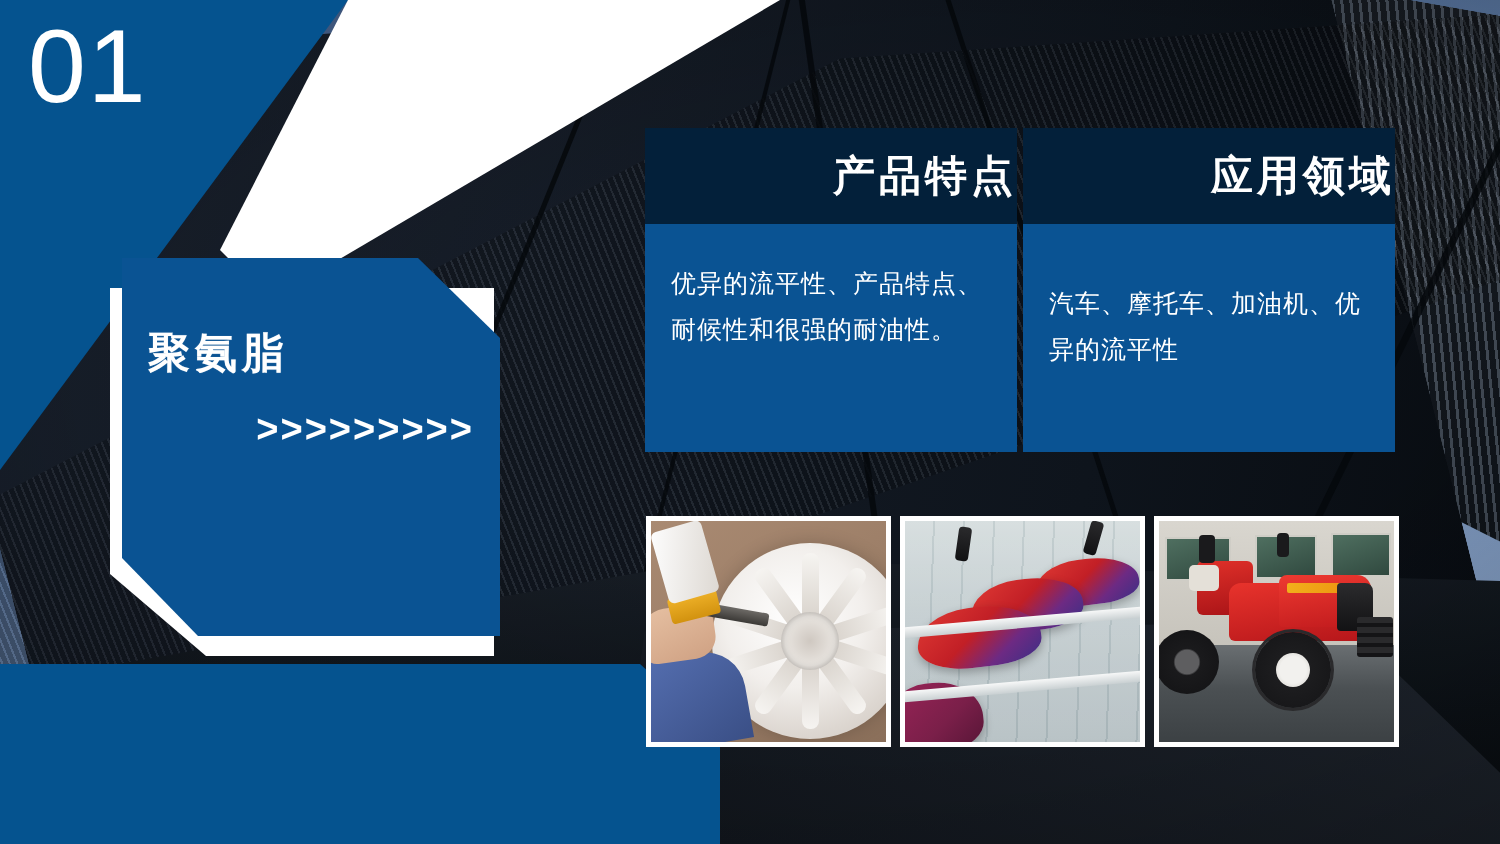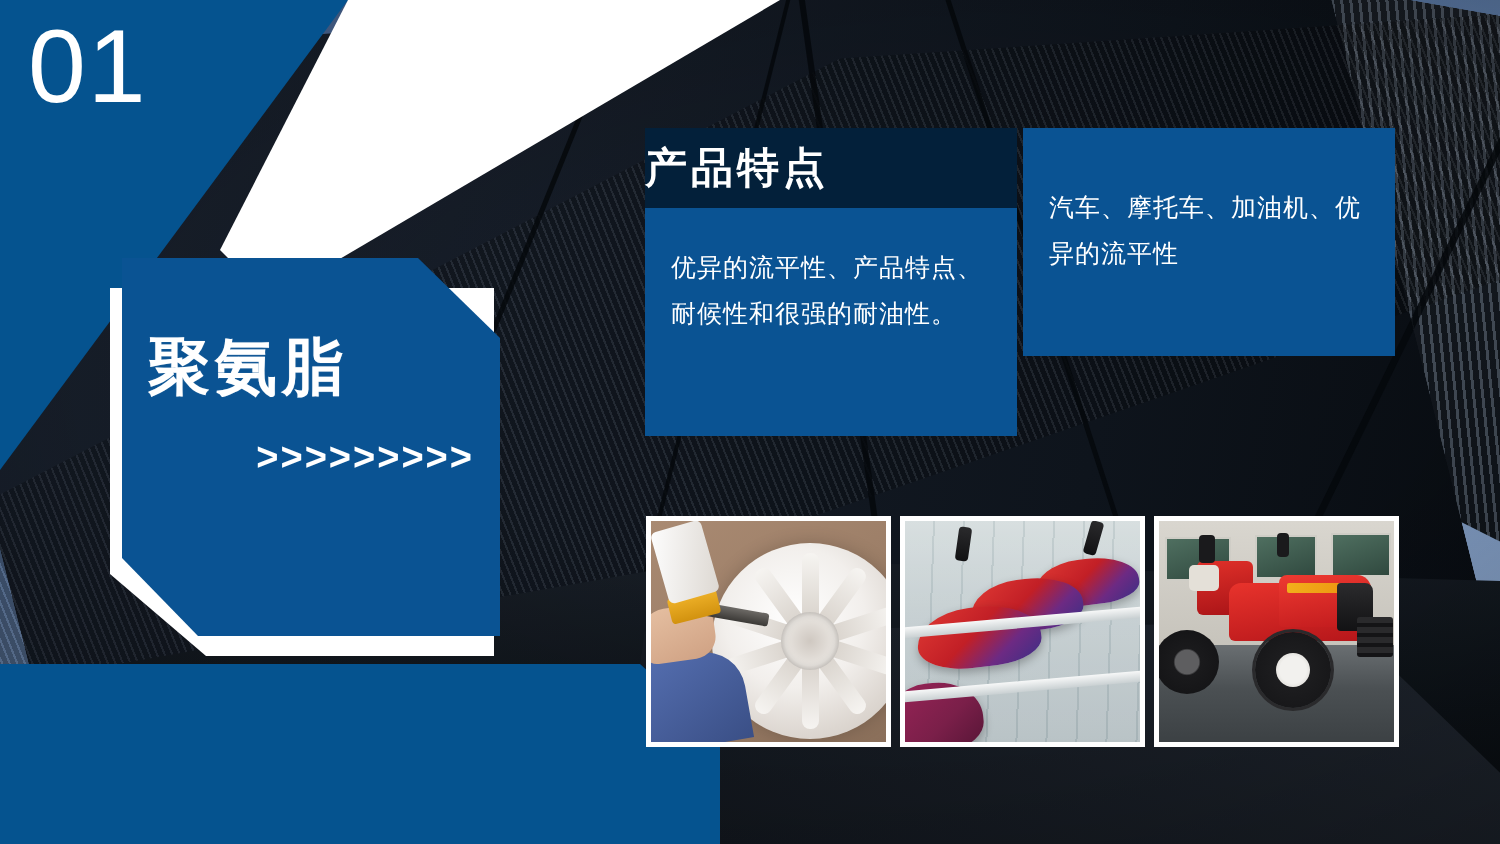--- a/index.html
+++ b/index.html
@@ -117,39 +117,39 @@
   }
   .title-card {
     position:absolute; left:122px; top:258px;
     width:378px; height:378px;
     background:#0a5393;
     clip-path:polygon(0 0, 296px 0, 378px 80px, 378px 378px, 76px 378px, 0 300px);
     padding:66px 0 0 0;
   }
   .title-line {
     color:#ffffff; font-weight:bold;
-    font-size:62px; line-height:1.38;
+    font-size:42px; line-height:1.38;
     letter-spacing:5px; text-align:left;
     padding-left:26px;
     font-family:"Liberation Sans","DejaVu Sans",sans-serif;
     text-shadow:0 0 1px rgba(255,255,255,.4);
   }
   .title-chevrons {
     color:#ffffff; font-weight:bold; font-size:38px;
     letter-spacing:2px; text-align:right;
     padding-right:26px; margin-top:26px;
     font-family:"Liberation Sans","DejaVu Sans",sans-serif;
   }
 
   
   .cards { position:absolute; left:645px; top:128px; display:flex; gap:6px; }
   .card { width:372px; }
   .card-header {
-    height:80px; background:#03203a;
-    display:flex; align-items:center; justify-content:flex-start;
+    height:96px; background:#03203a;
+    display:flex; align-items:center; justify-content:flex-end;
   }
   .card-header span {
     color:#ffffff; font-weight:bold; font-size:42px; letter-spacing:4px;
     font-family:"Liberation Sans","DejaVu Sans",sans-serif;
   }
   .card-body {
     background:#0a5393; height:228px;
     padding:36px 26px 0 26px;
   }
   .card-body p {
@@ -352,20 +352,23 @@
     <div class="card">
       <div class="card-header">
         <span>产品特点</span>
       </div>
       <div class="card-body">
         <p>优异的流平性、产品特点、耐候性和很强的耐油性。</p>
       </div>
     </div>
 
     <div class="card">
+      <div class="card-header">
+        <span>应用领域</span>
+      </div>
       <div class="card-body app">
         <p>汽车、摩托车、加油机、优异的流平性</p>
       </div>
     </div>
 
   </div>
 
   <div class="photos">
 
     <div class="photo">

